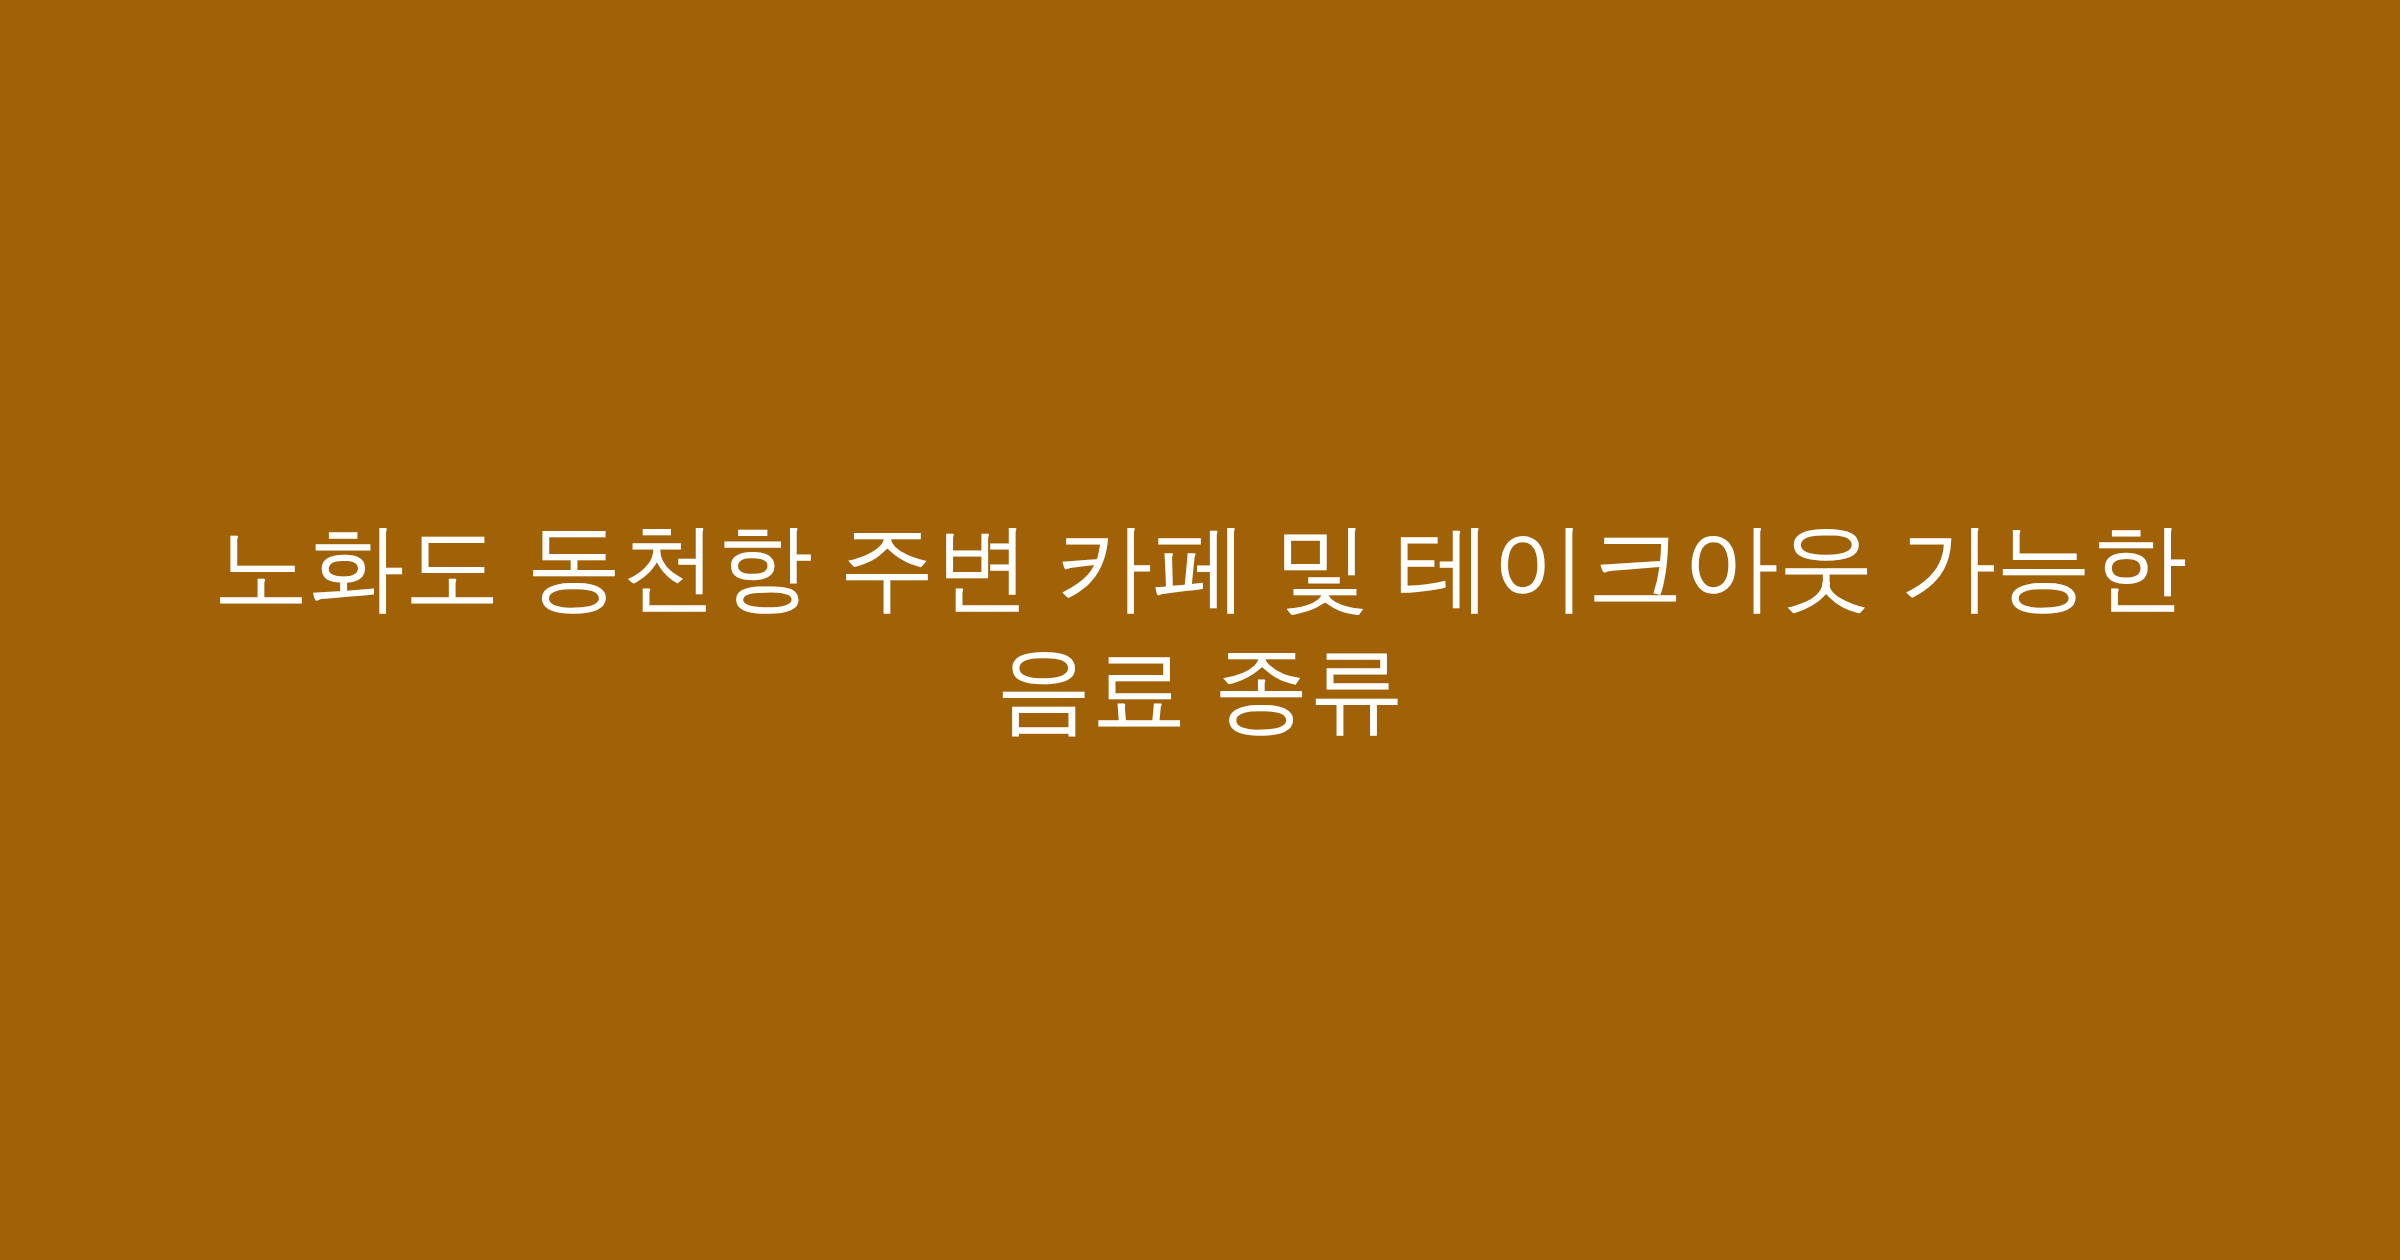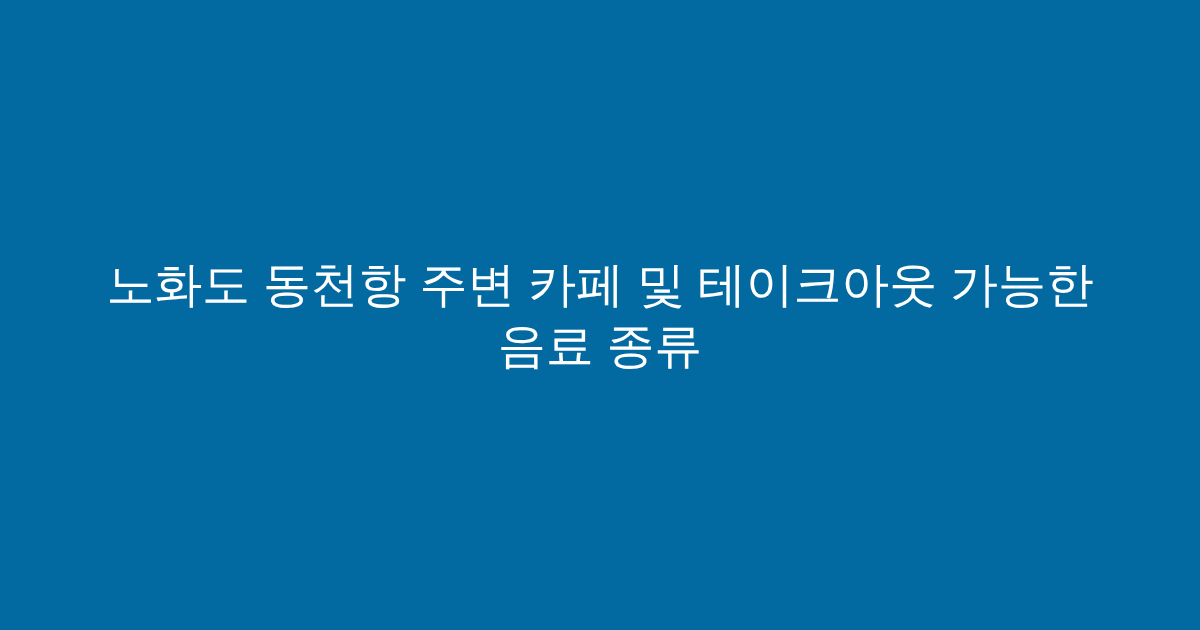--- a/index.html
+++ b/index.html
@@ -15,21 +15,21 @@
     font-family: "Liberation Sans", "DejaVu Sans", sans-serif;
     background: #ffffff;
   }
 
   
   .og-card {
     position: relative;
     box-sizing: border-box;
     width: 1200px;
     height: 630px;
-    background-color: #0369a1;
+    background-color: #a16207;
     display: flex;
     align-items: center;
     justify-content: center;
     overflow: hidden;
   }
 
   
   .title-block {
     box-sizing: border-box;
     width: 1030px;

